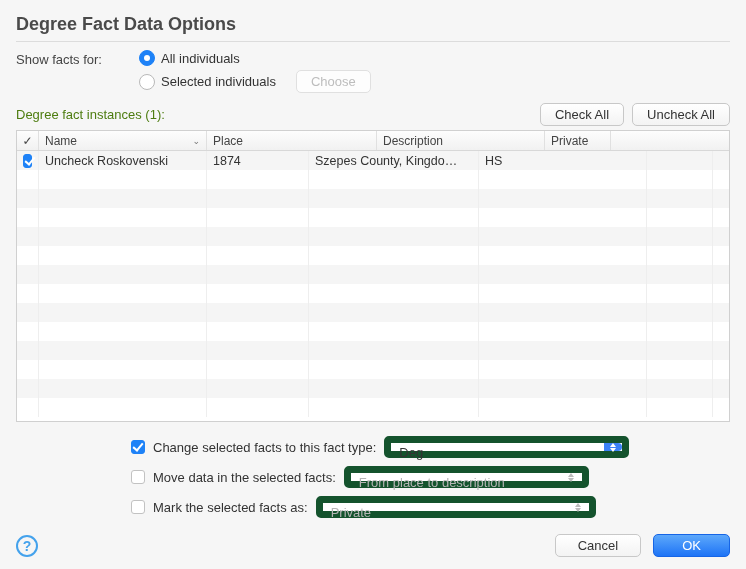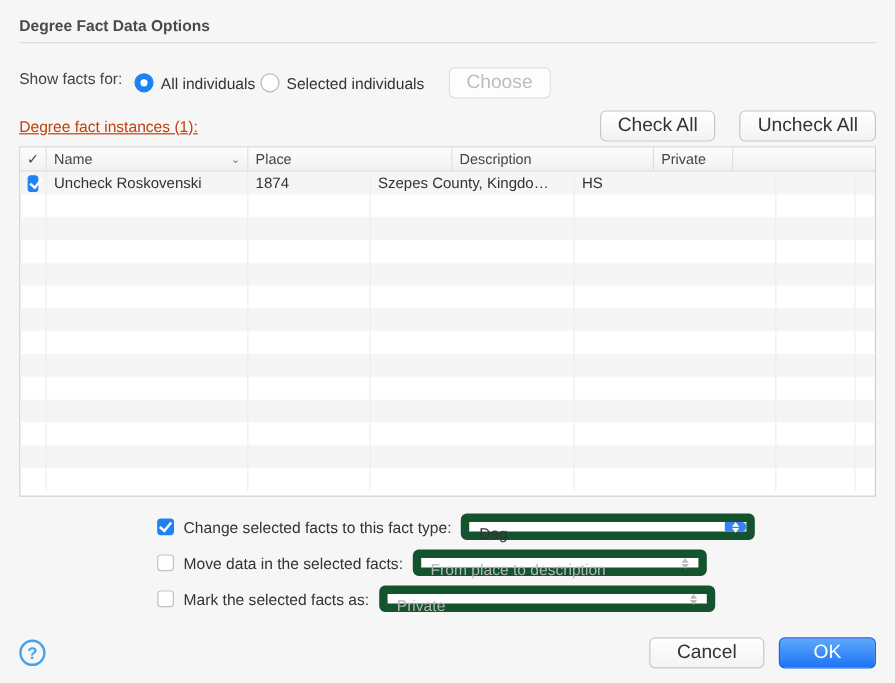--- a/index.html
+++ b/index.html
@@ -12,60 +12,61 @@
     width: 746px; height: 569px;
     overflow: hidden;
   }
   .window {
     padding: 14px 16px 12px 16px;
     width: 746px; height: 569px;
     display: flex; flex-direction: column;
   }
   .title {
     font-weight: 600;
-    font-size: 13px;
+    font-size: 18px;
     color: #4a4a4a;
     border-bottom: 1px solid #dcdcdc;
     padding-bottom: 6px;
-    margin-bottom: 20px;
+    margin-bottom: 8px;
   }
   .show-facts {
     display: flex; align-items: flex-start;
     margin-bottom: 10px;
+    gap: 27px;
   }
   .show-facts-label {
     padding-top: 2px;
     margin-right: 10px;
     color: #444;
   }
-  .radio-stack { display:flex; flex-direction:row; gap:4px;justify-content:space-between; }
+  .radio-stack { display:flex; flex-direction:column; gap:4px;justify-content:space-between; }
   .radio-row { display:flex; align-items:center; gap:6px; }
   .radio {
     width:16px; height:16px; border-radius:50%;
     border:1px solid #b9b9b9; background:#fff; position:relative;
   }
   .radio.checked { border-color:#1e82f7; background:#1e82f7; }
   .radio.checked::after {
     content:""; position:absolute; top:4px; left:4px;
     width:6px; height:6px; border-radius:50%; background:#fff;
   }
   .radio-label { color:#333; }
   .btn {
     background: linear-gradient(#fff,#f3f3f3);
     border:1px solid #c8c8c8; border-radius:5px;
-    padding:3px 14px; font-size:16px; color:#333;
+    padding:3px 14px; font-size:13px; color:#333;
     text-align:center;
   }
   .btn.disabled { color:#bdbdbd; border-color:#e0e0e0; background:#fdfdfd; }
   .instances-row {
     display:flex; align-items:center; justify-content:space-between;
     margin-bottom:4px;
   }
-  .instances-label { color:#c2410c;text-decoration:underline; }
-  .check-btns { display:flex; gap:20px; }
+  .instances-label { color:#4d7c0f; }
+  .check-btns { display:flex; gap:8px; }
   .table-wrap {
     border:1px solid #d0d0d0; background:#fff;
     height: 292px; display:flex; flex-direction:column;
   }
   .thead {
     display:flex; background:linear-gradient(#fdfdfd,#f1f1f1);
     border-bottom:1px solid #d8d8d8; height:20px;
   }
   .th {
     border-right:1px solid #e0e0e0; padding:2px 6px;

